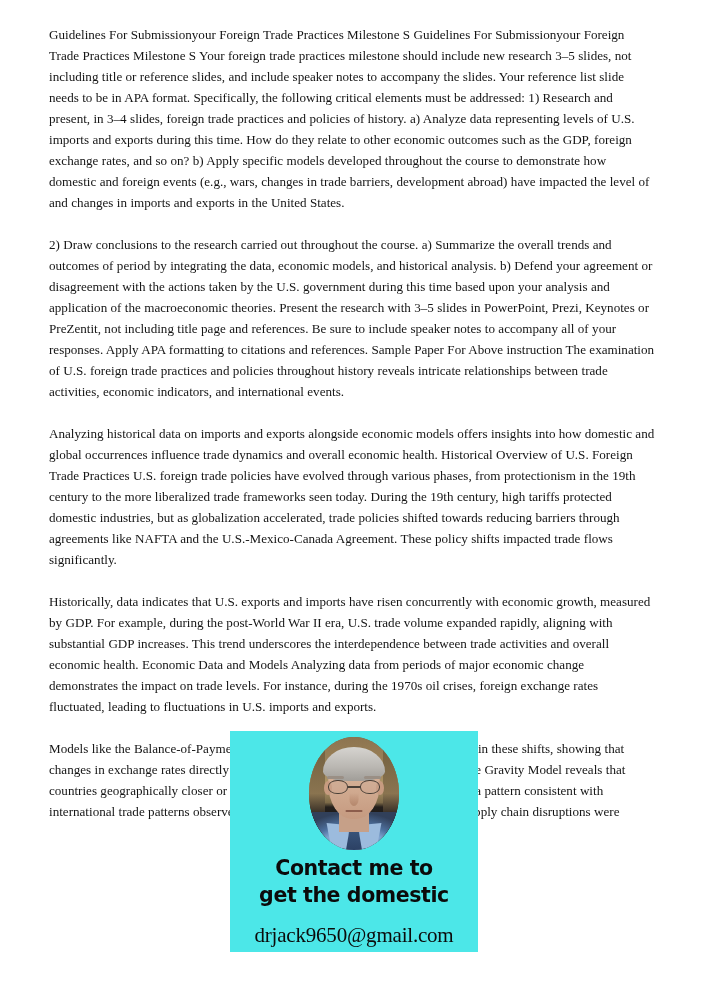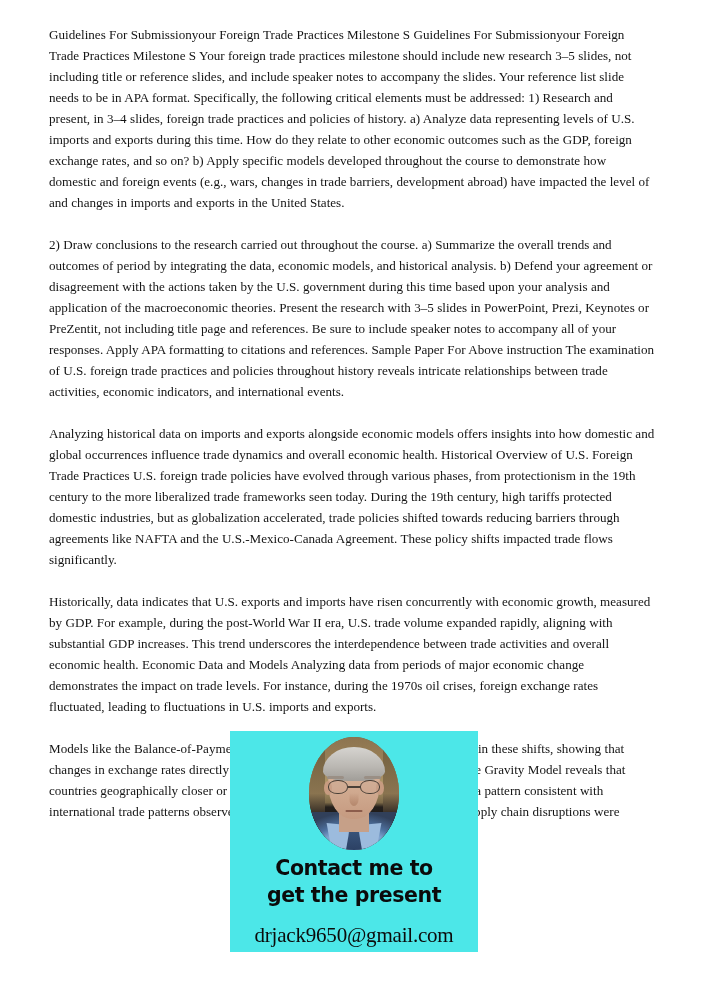--- a/index.html
+++ b/index.html
@@ -247,20 +247,20 @@
         <div class="ph-lens l"></div>
         <div class="ph-bridge"></div>
         <div class="ph-lens r"></div>
       </div>
       <div class="ph-nose"></div>
       <div class="ph-mouth"></div>
     </div>
 
     <div id="contact-text">
       <div class="contact-line">Contact me to</div>
-      <div class="contact-line">get the present</div>
+      <div class="contact-line">get the domestic</div>
     </div>
 
     <div id="contact-email">drjack9650@gmail.com</div>
 
   </div>
 
 </div>
 
 </body></html>

